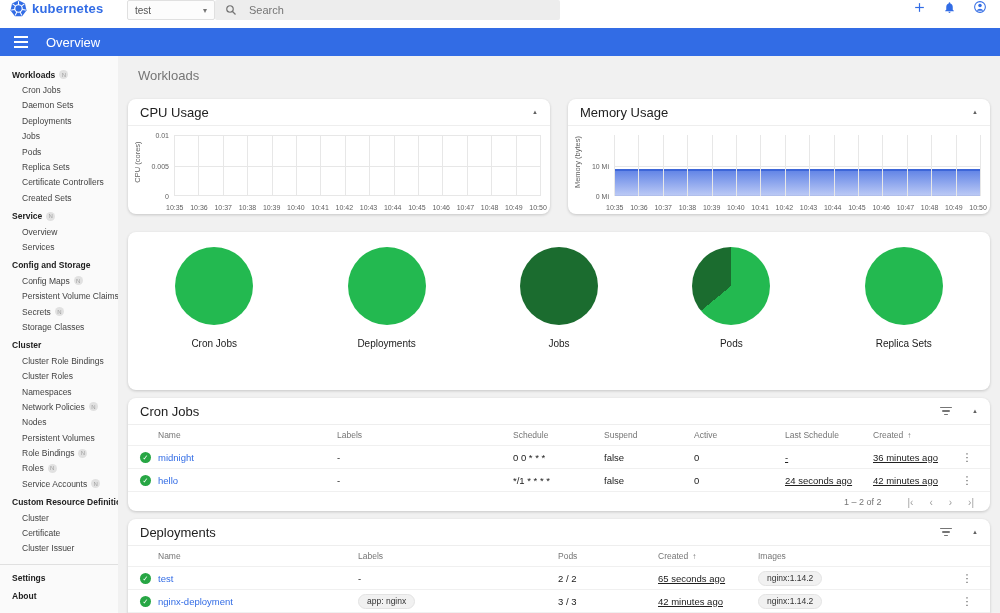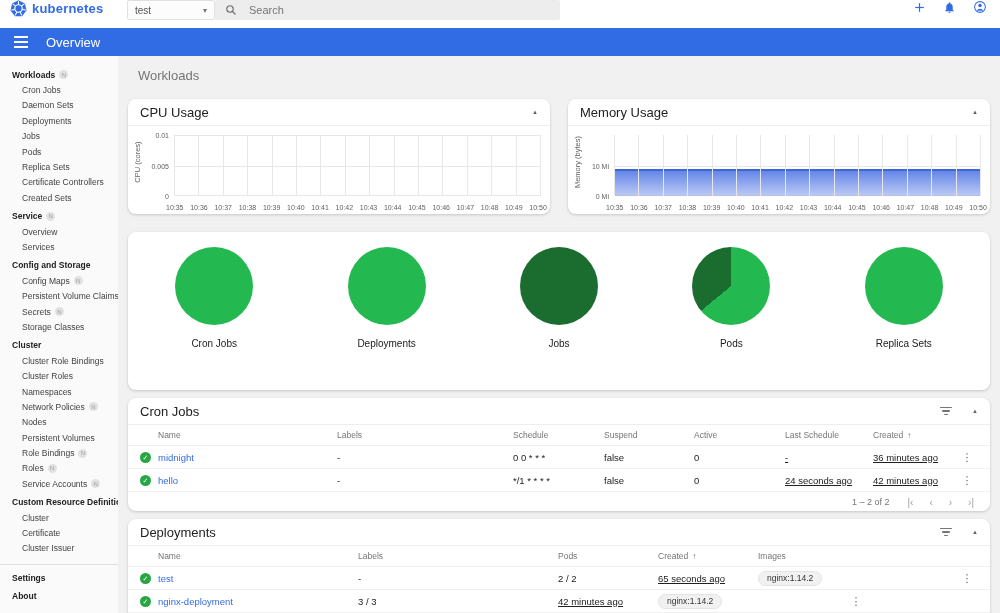--- a/index.html
+++ b/index.html
@@ -67,21 +67,21 @@
   .cron-grid{grid-template-columns:18px 179px 176px 91px 90px 91px 88px 1fr 26px}
   .dep-grid{grid-template-columns:18px 200px 200px 100px 100px 1fr 26px}
   .thead{height:21px;font-size:8.5px;color:#757575}
   .thead .sort-arrow{font-size:8px;margin-left:4px;color:#757575}
   .drow{height:23px;font-size:9.5px;color:#212121}
   .name-link{color:#326ce5;cursor:pointer}
   .u{text-decoration:underline;cursor:pointer}
   .chip{display:inline-block;background:#f1f1f1;border:1px solid #e3e3e3;border-radius:9px;padding:1.5px 8px;font-size:8.5px;color:#333}
   .ok-icon{width:11px;height:11px;border-radius:50%;background:#27a644;color:#fff;font-size:7px;display:inline-flex;align-items:center;justify-content:center}
   .kebab{color:#616161;font-size:11px;text-align:center;cursor:pointer;letter-spacing:0}
-  .pag{display:flex;align-items:center;justify-content:flex-end;height:20px;font-size:9px;color:#757575;padding-right:16px;gap:18px}
+  .pag{display:flex;align-items:center;justify-content:flex-end;height:20px;font-size:9px;color:#757575;padding-right:16px;gap:26px}
   .pag-icons{display:flex;gap:16px;color:#9e9e9e;font-size:10px}
   .pag-icons span{cursor:pointer}
 </style>
 </head>
 <body>
 
 <div class="app">
 
   <header class="topbar">
     <div class="brand">
@@ -470,20 +470,21 @@
             <span class="name-link">test</span>
             <span><span>-</span></span>
             <span>2 / 2</span>
             <span class="u">65 seconds ago</span>
             <span><span class="chip">nginx:1.14.2</span></span>
             <span class="kebab">⋮</span>
           </div>
           <div class="trow drow dep-grid">
             <span><span class="ok-icon">✓</span></span>
             <span class="name-link">nginx-deployment</span>
+            <span><span class="chip">app: nginx</span></span>
             <span>3 / 3</span>
             <span class="u">42 minutes ago</span>
             <span><span class="chip">nginx:1.14.2</span></span>
             <span class="kebab">⋮</span>
           </div>
         </div>
     </section>
   </main>
 </div>
 

